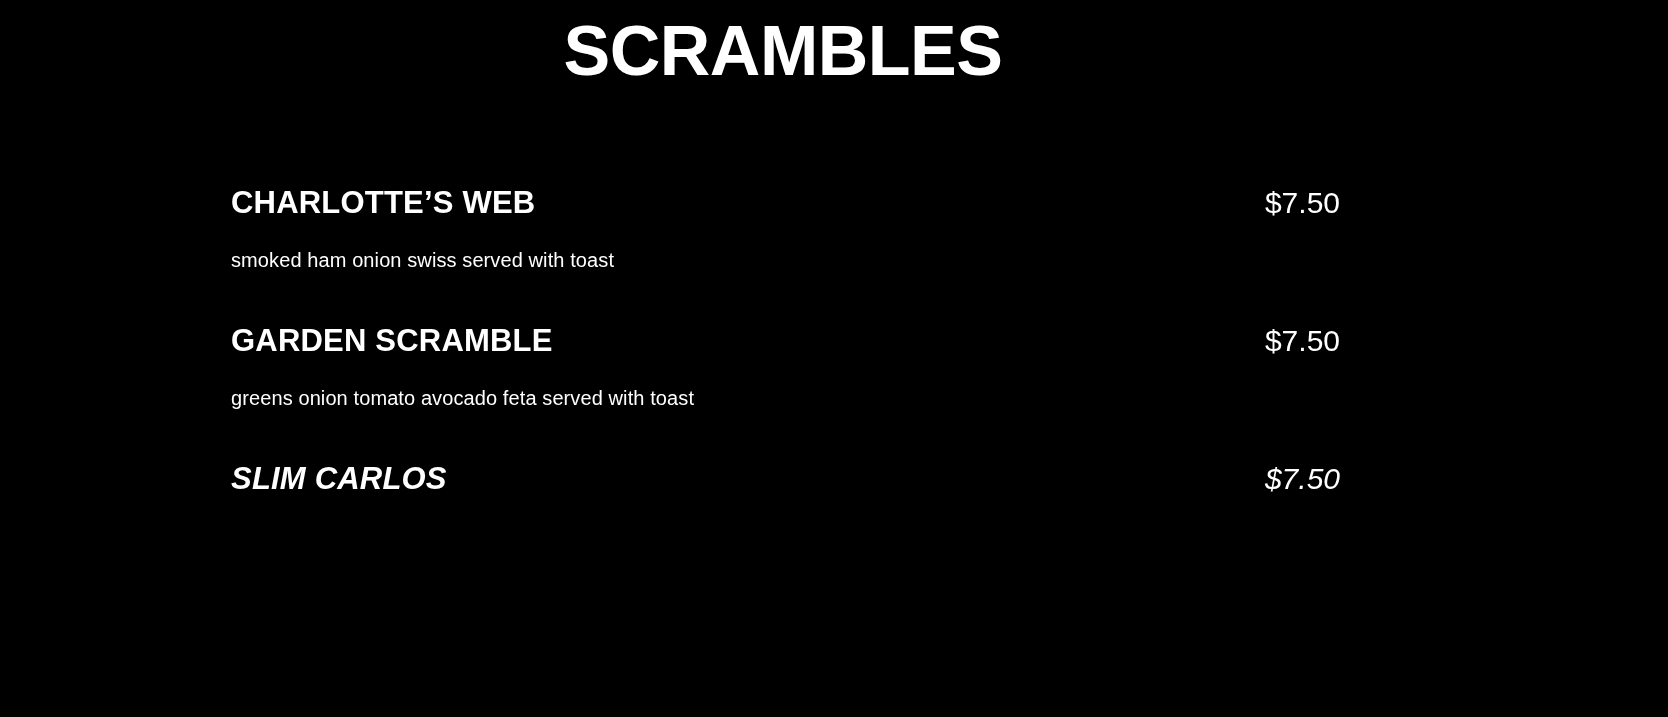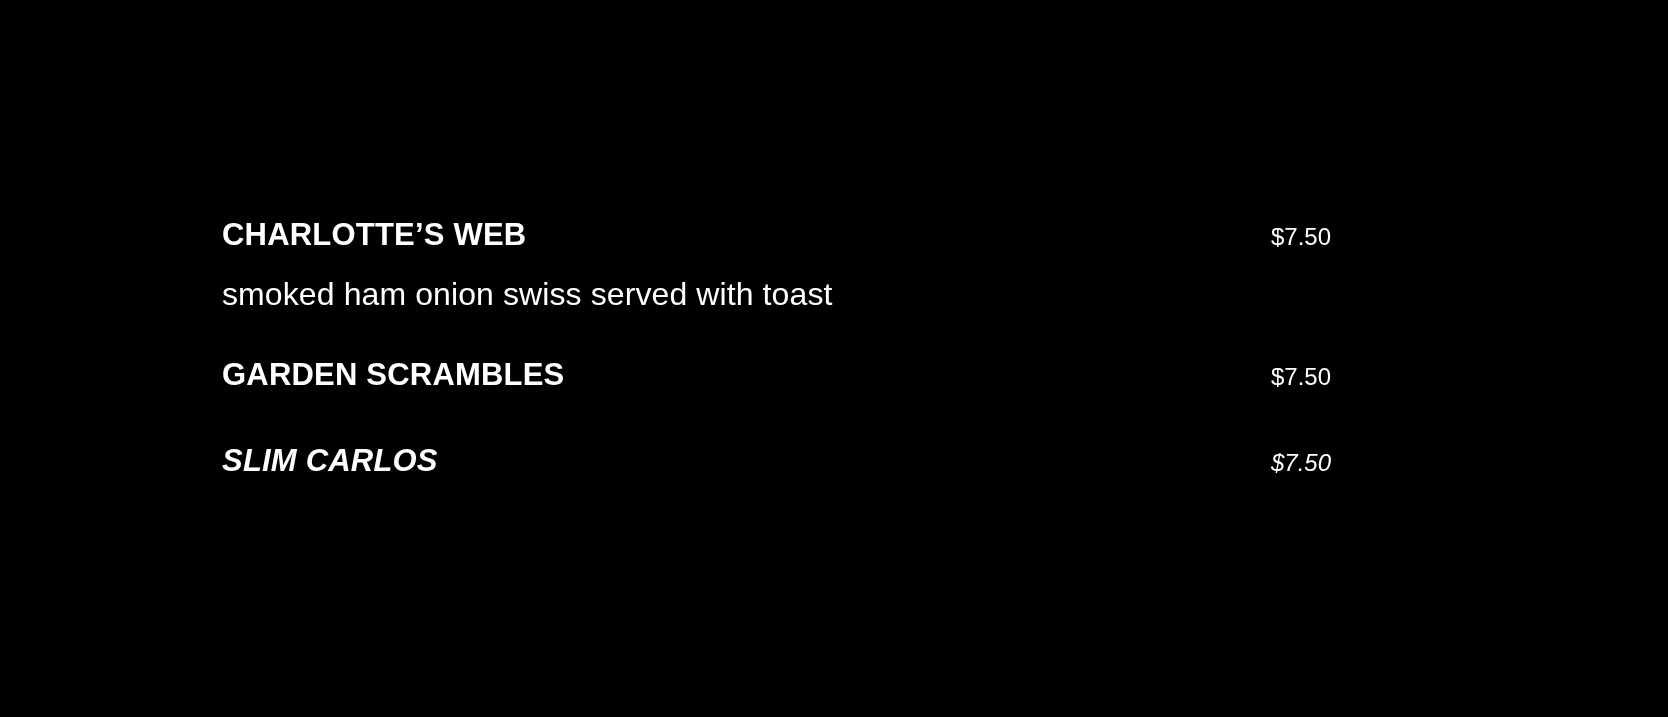--- a/index.html
+++ b/index.html
@@ -36,23 +36,22 @@
     letter-spacing: -0.5px;
     line-height: 86px;
     color: #ffffff;
     white-space: nowrap;
   }
 
   
   .items {
     position: absolute;
     top: 183px;
-    left: 222px;
+    left: 231px;
     width: 1109px;          
-    margin-top: 32px;
   }
 
   .menu-item {
     position: relative;
     margin-bottom: 44px;
   }
   .menu-item:last-child { margin-bottom: 0; font-style: italic; }
 
   .item-head {
     display: flex;
@@ -64,59 +63,61 @@
   .item-name {
     font-size: 31px;
     font-weight: 700;
     letter-spacing: 0.2px;
     line-height: 40px;
     color: #ffffff;
     white-space: nowrap;
   }
 
   .item-price {
-    font-size: 24px;
+    font-size: 30px;
     font-weight: 400;
     line-height: 40px;
     color: #ffffff;
     white-space: nowrap;
     text-align: left;
   }
 
   .item-desc {
     margin-top: 20px;
-    font-size: 32px;
+    font-size: 20px;
     font-weight: 400;
     line-height: 34px;
     color: #ffffff;
     letter-spacing: 0.1px;
     white-space: nowrap;
   }
 </style>
 </head>
 <body>
 
 <div class="menu-page">
 
+  <div class="section-title">SCRAMBLES</div>
 
   <div class="items">
 
     <div class="menu-item">
       <div class="item-head">
         <div class="item-name">CHARLOTTE’S WEB</div>
         <div class="item-price">$7.50</div>
       </div>
       <div class="item-desc">smoked ham onion swiss served with toast</div>
     </div>
 
     <div class="menu-item">
       <div class="item-head">
-        <div class="item-name">GARDEN SCRAMBLES</div>
+        <div class="item-name">GARDEN SCRAMBLE</div>
         <div class="item-price">$7.50</div>
       </div>
+      <div class="item-desc">greens onion tomato avocado feta served with toast</div>
     </div>
 
     <div class="menu-item">
       <div class="item-head">
         <div class="item-name">SLIM CARLOS</div>
         <div class="item-price">$7.50</div>
       </div>
     </div>
 
   </div>

